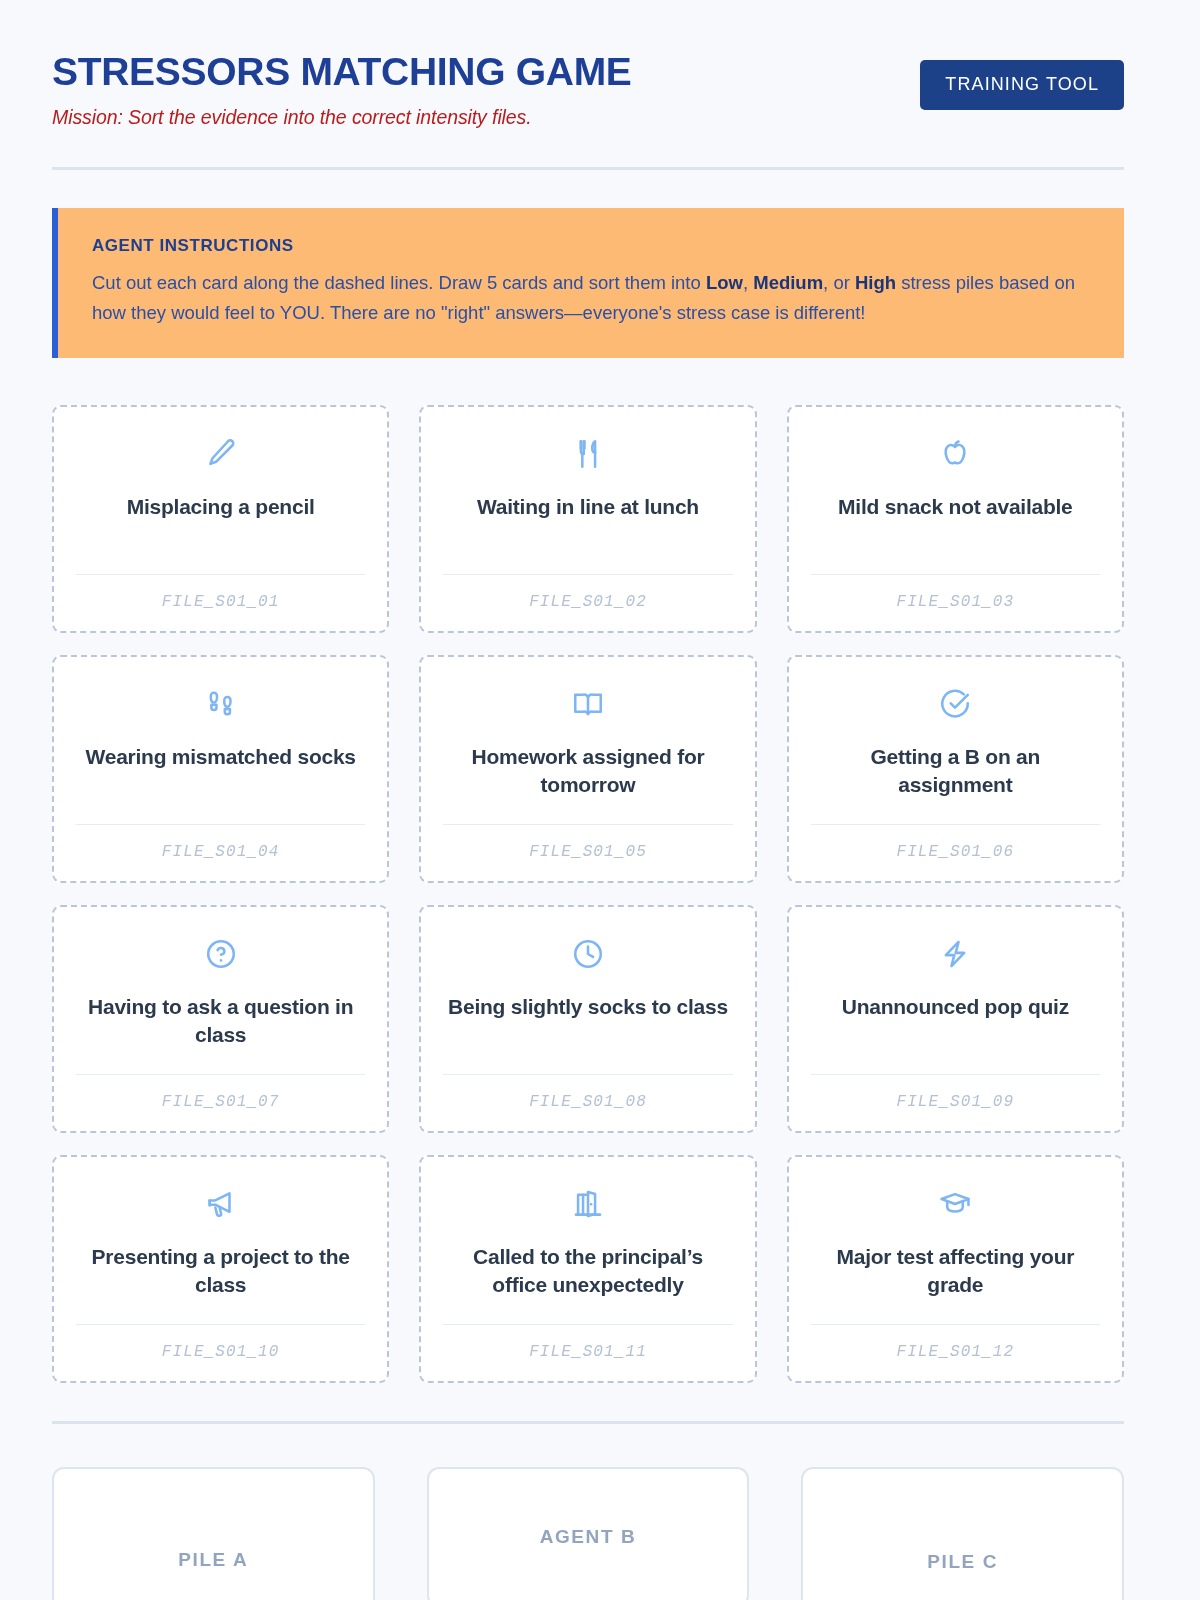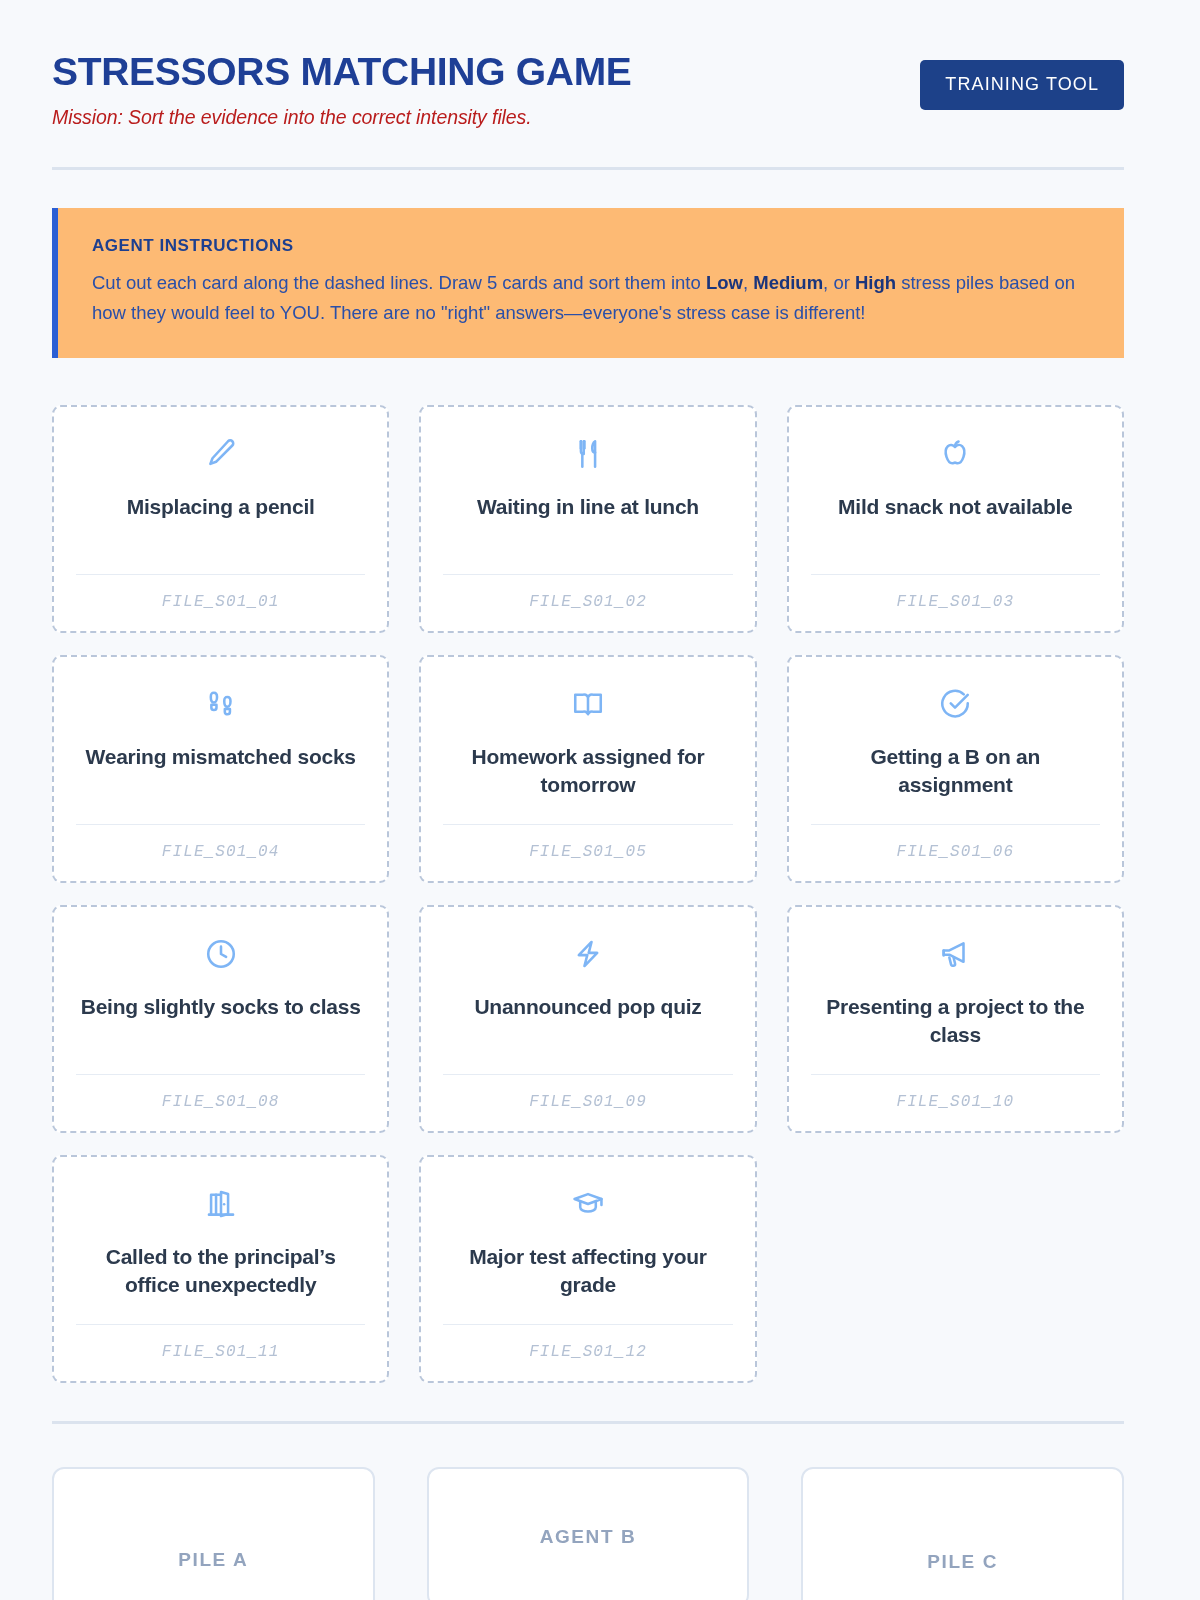--- a/index.html
+++ b/index.html
@@ -271,20 +271,32 @@
         <svg width="34" height="34" viewBox="0 0 24 24" fill="none" stroke="currentColor" stroke-width="1.8" stroke-linecap="round" stroke-linejoin="round">
             <path d="M21 11.5A9 9 0 1 1 18.2 5.2"></path>
             <path d="M9 11.5l3 3 9-9"></path>
           </svg>
       </div>
       <div class="card-title">Getting a B on an assignment</div>
       <div class="card-divider"></div>
       <div class="card-filecode">FILE_S01_06</div>
     </div>
 
+    <div class="stress-card">
+      <div class="card-icon">
+        <svg width="34" height="34" viewBox="0 0 24 24" fill="none" stroke="currentColor" stroke-width="1.8" stroke-linecap="round" stroke-linejoin="round">
+            <circle cx="12" cy="12" r="9"></circle>
+            <path d="M9.6 9.3a2.5 2.5 0 0 1 4.8.9c0 1.7-2.4 2.3-2.4 2.3"></path>
+            <path d="M12 16.5h.01"></path>
+          </svg>
+      </div>
+      <div class="card-title">Having to ask a question in class</div>
+      <div class="card-divider"></div>
+      <div class="card-filecode">FILE_S01_07</div>
+    </div>
 
     <div class="stress-card">
       <div class="card-icon">
         <svg width="34" height="34" viewBox="0 0 24 24" fill="none" stroke="currentColor" stroke-width="1.8" stroke-linecap="round" stroke-linejoin="round">
             <circle cx="12" cy="12" r="9"></circle>
             <path d="M12 6.8V12l3.6 2.1"></path>
           </svg>
       </div>
       <div class="card-title">Being slightly socks to class</div>
       <div class="card-divider"></div>

